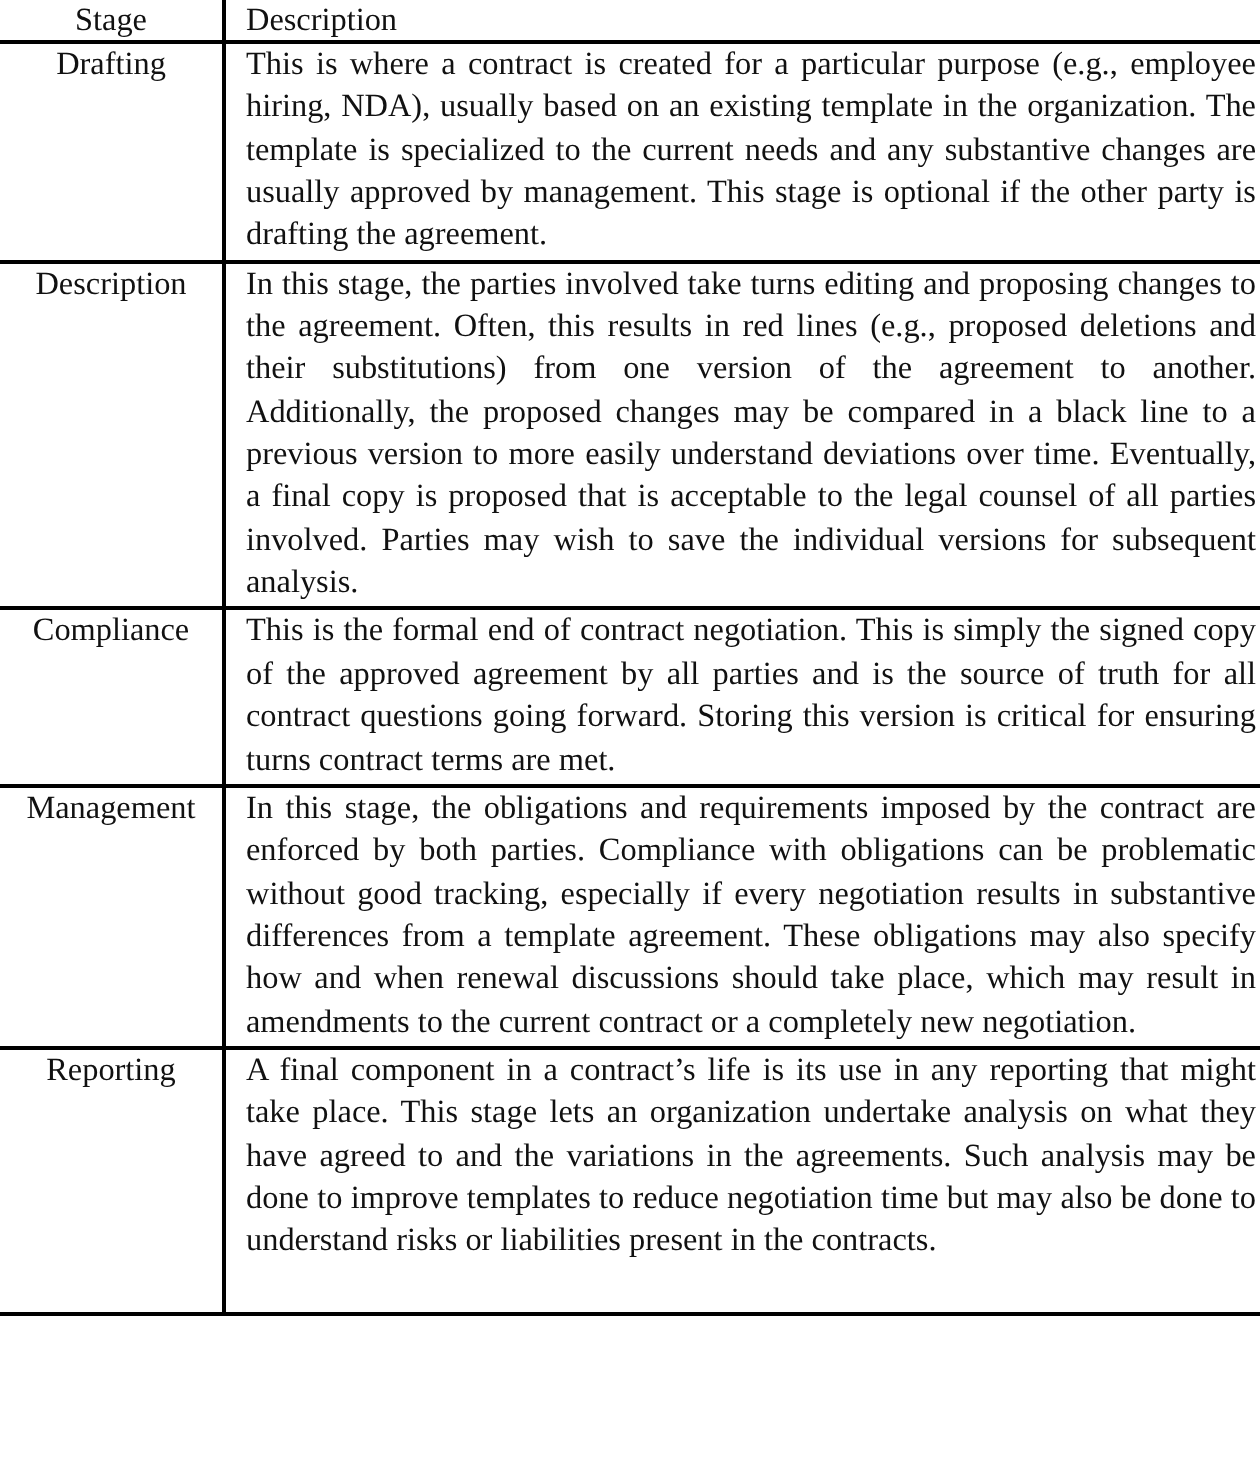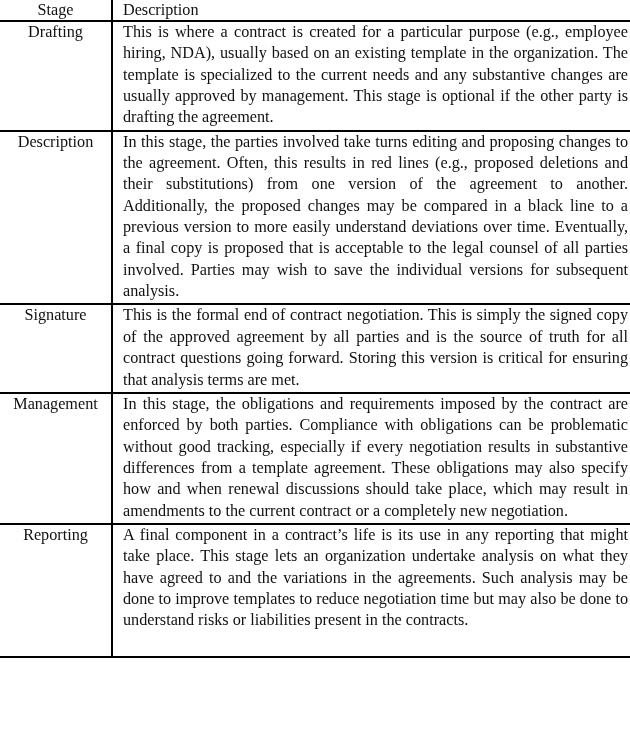--- a/index.html
+++ b/index.html
@@ -77,22 +77,22 @@
   <tbody>
     <tr style="height:106px">
       <td class="stage-cell">Drafting</td>
       <td class="desc-cell">This is where a contract is created for a particular purpose (e.g., em­ployee hiring, NDA), usually based on an existing template in the or­ganization. The template is specialized to the current needs and any substantive changes are usually approved by management. This stage is optional if the other party is drafting the agreement.</td>
     </tr>
     <tr style="height:172px">
       <td class="stage-cell">Description</td>
       <td class="desc-cell">In this stage, the parties involved take turns editing and proposing changes to the agreement. Often, this results in red lines (e.g., proposed deletions and their substitutions) from one version of the agreement to another. Additionally, the proposed changes may be compared in a black line to a previous version to more easily understand deviations over time. Eventually, a final copy is proposed that is acceptable to the legal counsel of all parties involved. Parties may wish to save the indi­vidual versions for subsequent analysis.</td>
     </tr>
     <tr style="height:85px">
-      <td class="stage-cell">Signature</td>
-      <td class="desc-cell">This is the formal end of contract negotiation. This is simply the signed copy of the approved agreement by all parties and is the source of truth for all contract questions going forward. Storing this version is critical for ensuring that analysis terms are met.</td>
+      <td class="stage-cell">Compliance</td>
+      <td class="desc-cell">This is the formal end of contract negotiation. This is simply the signed copy of the approved agreement by all parties and is the source of truth for all contract questions going forward. Storing this version is critical for ensuring turns contract terms are met.</td>
     </tr>
     <tr style="height:107px">
       <td class="stage-cell">Management</td>
       <td class="desc-cell">In this stage, the obligations and requirements imposed by the contract are enforced by both parties. Compliance with obligations can be prob­lematic without good tracking, especially if every negotiation results in substantive differences from a template agreement. These obliga­tions may also specify how and when renewal discussions should take place, which may result in amendments to the current contract or a completely new negotiation.</td>
     </tr>
     <tr style="height:133px">
       <td class="stage-cell">Reporting</td>
       <td class="desc-cell">A final component in a contract’s life is its use in any reporting that might take place. This stage lets an organization undertake analysis on what they have agreed to and the variations in the agreements. Such analysis may be done to improve templates to reduce negotiation time but may also be done to understand risks or liabilities present in the contracts.</td>
     </tr>
   </tbody>

